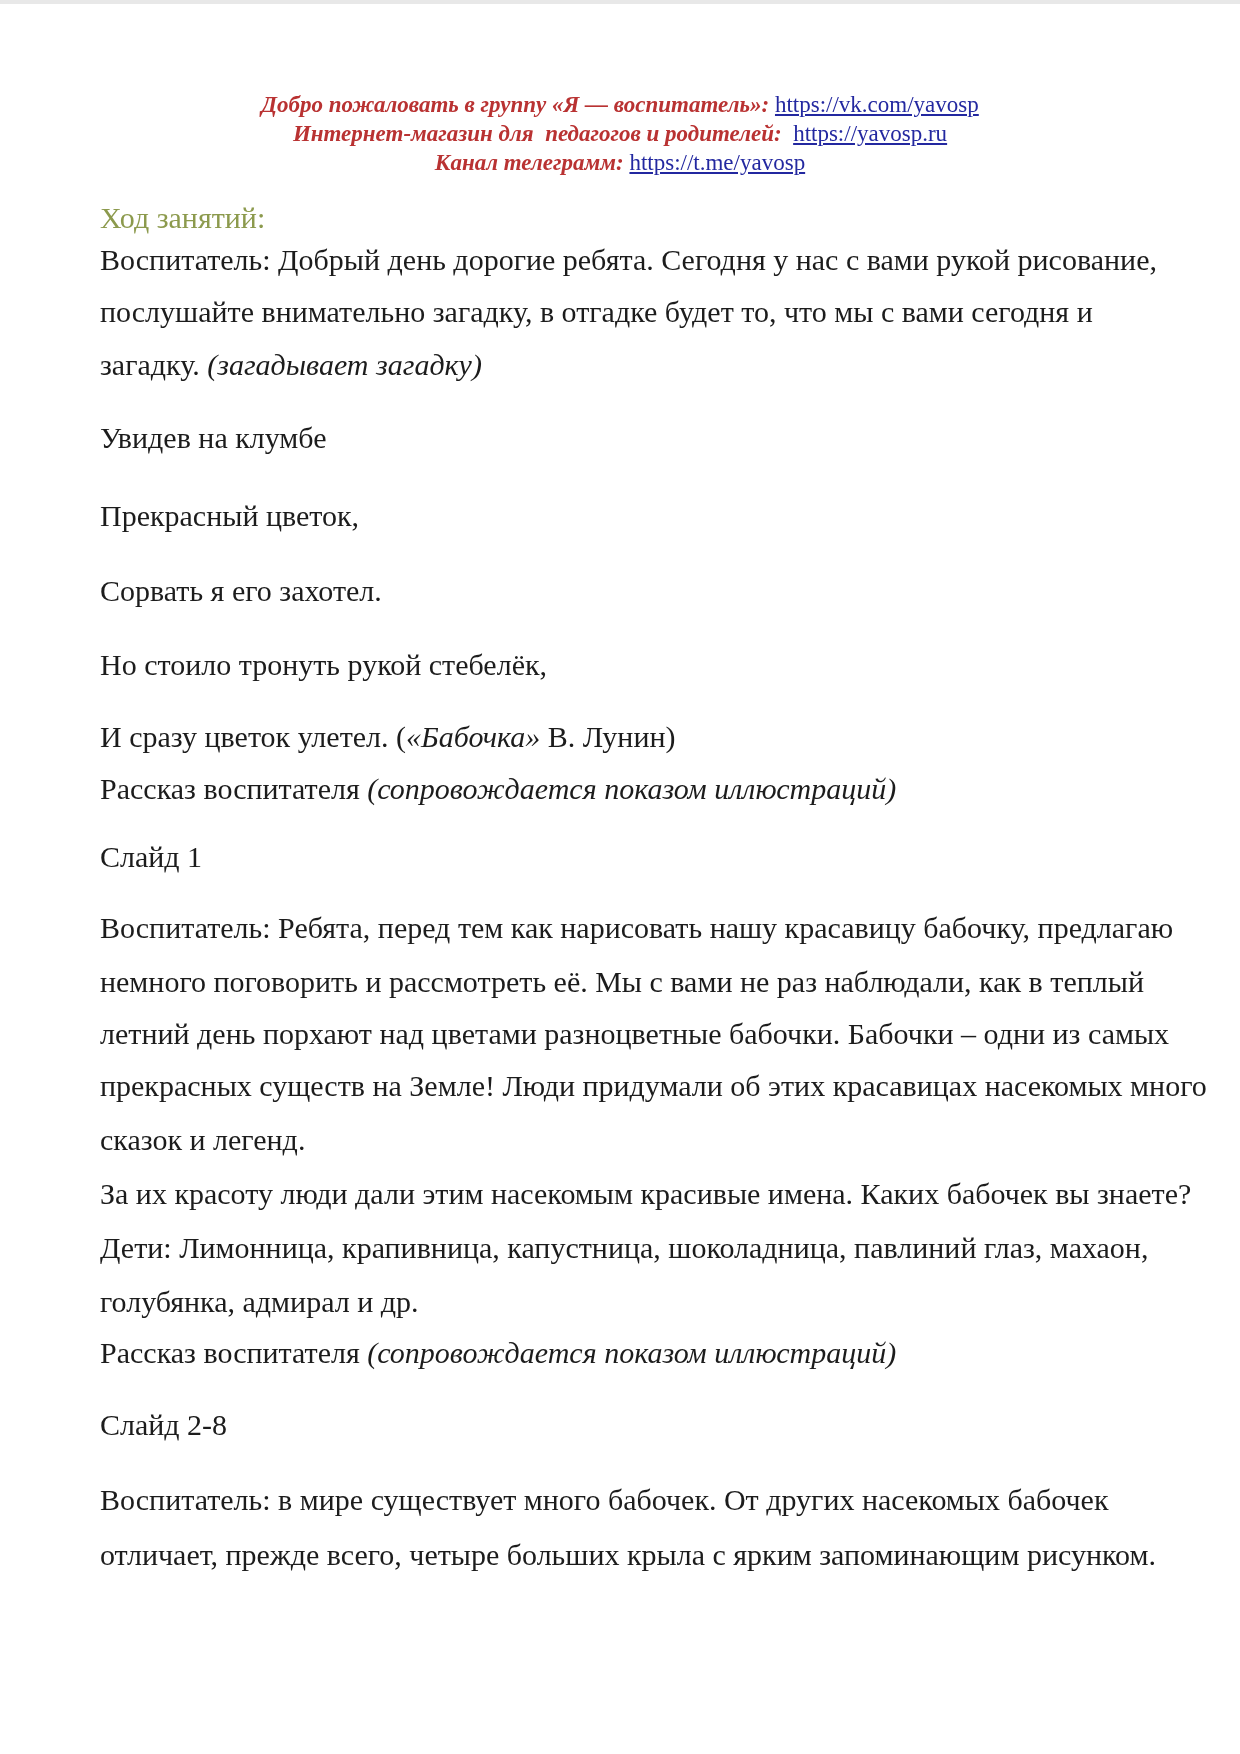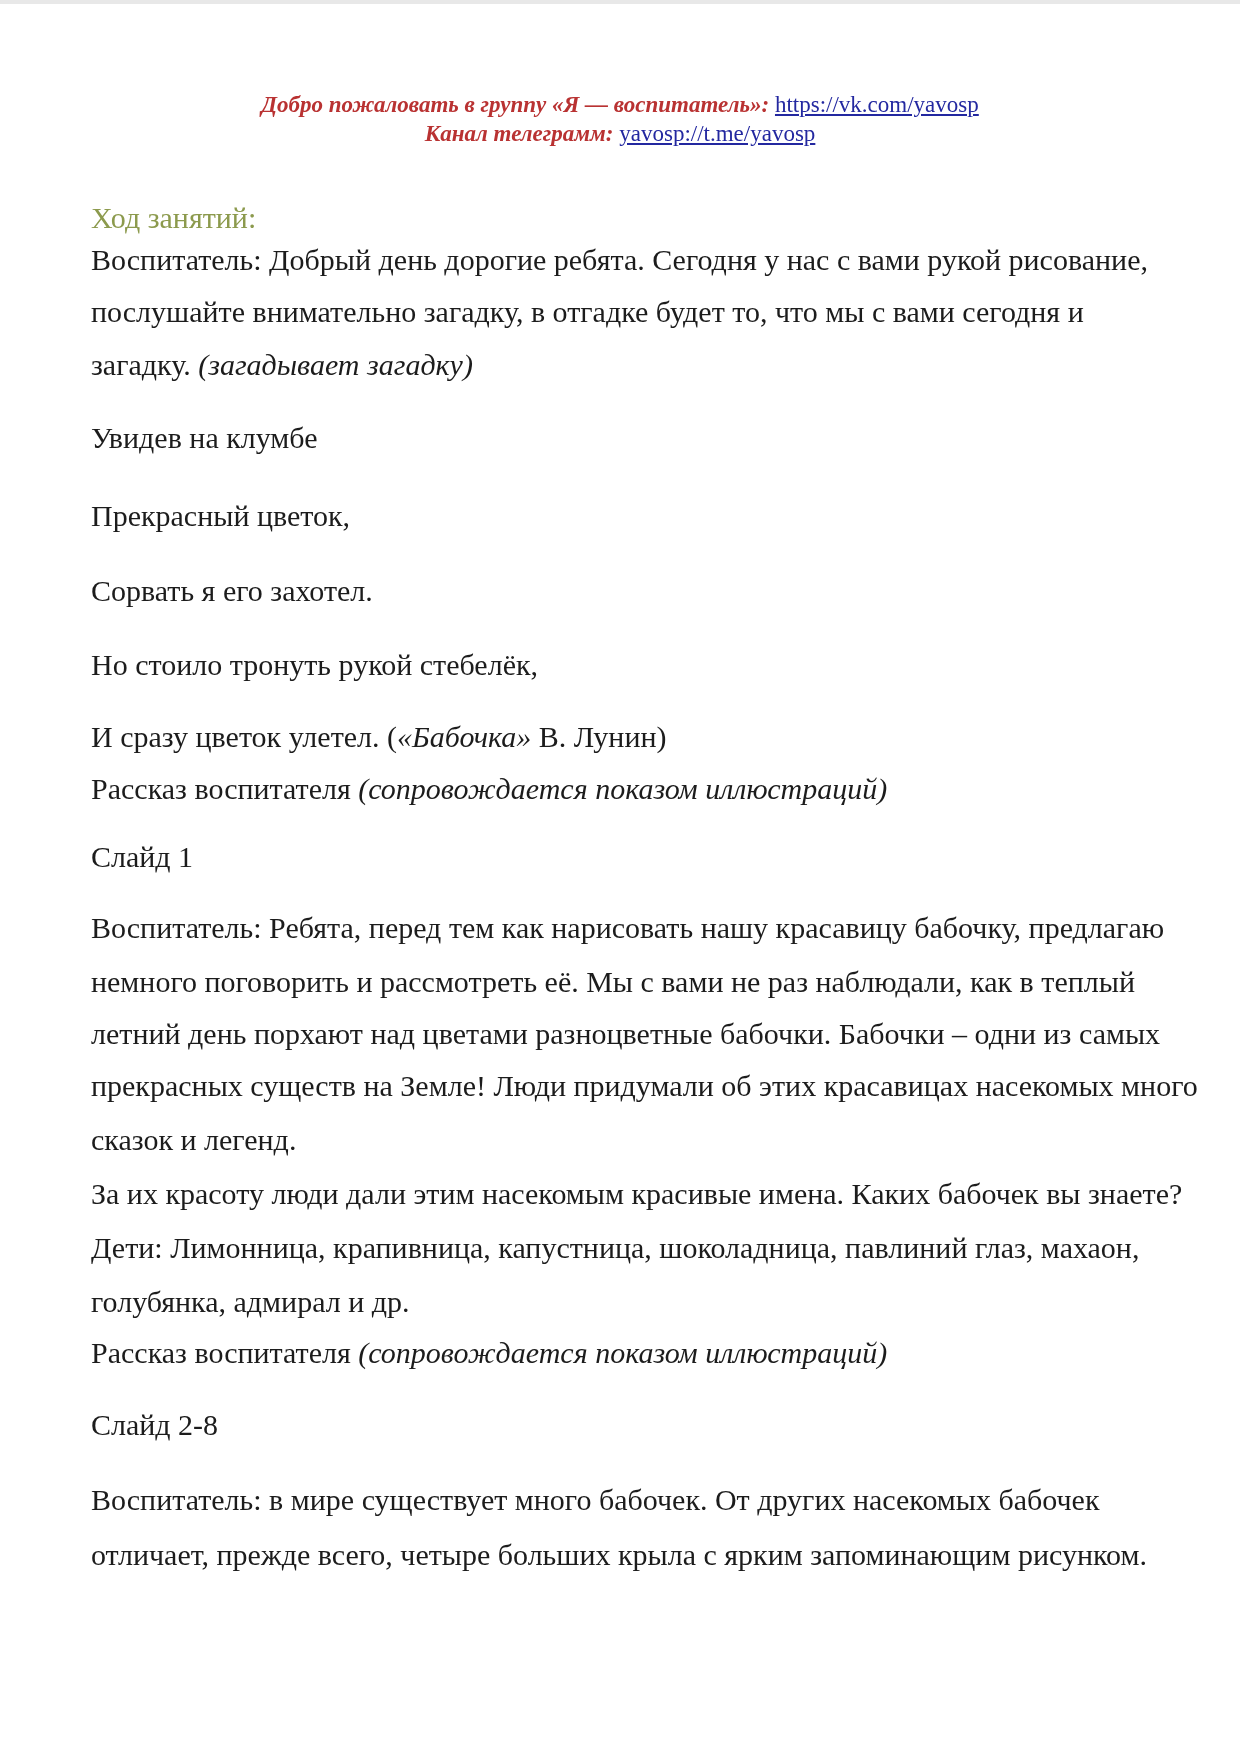--- a/index.html
+++ b/index.html
@@ -30,37 +30,38 @@
   .promo a.h-link {
     font-weight: normal;
     font-style: normal;
     color: var(--link-blue, #2328a0);
     text-decoration: underline;
     cursor: pointer;
   }
   
   .line {
     position: absolute;
-    left: 91px;
+    left: 100px;
     font-size: 30px;
     line-height: 36px;
     white-space: pre;
   }
   .heading { color: var(--heading-olive, #8c9a4d); }
   .seg-u { }
   .seg-i { font-style: italic; }
 </style>
 </head>
 <body>
 
 <div class="page">
 
   <header class="promo">
     <div class="h-line"><span class="h-label">Добро пожаловать в группу «Я — воспитатель»: </span><a class="h-link">https://vk.com/yavosp</a></div>
-    <div class="h-line"><span class="h-label">Канал телеграмм: </span><a class="h-link">yavosp://t.me/yavosp</a></div>
+    <div class="h-line"><span class="h-label">Интернет-магазин для  педагогов и родителей:  </span><a class="h-link">https://yavosp.ru</a></div>
+    <div class="h-line"><span class="h-label">Канал телеграмм: </span><a class="h-link">https://t.me/yavosp</a></div>
   </header>
 
   <main>
     <div class="line heading" style="top:196px">Ход занятий:</div>
 
     <div class="line" style="top:238px"><span class="seg-u">Воспитатель</span><span>: Добрый день дорогие ребята. Сегодня у нас с вами рукой рисование,</span></div>
     <div class="line" style="top:290px"><span>послушайте внимательно загадку, в отгадке будет то, что мы с вами сегодня и</span></div>
     <div class="line" style="top:343px"><span>загадку. </span><span class="seg-i">(загадывает загадку)</span></div>
 
     <div class="line" style="top:416px"><span>Увидев на клумбе</span></div>

